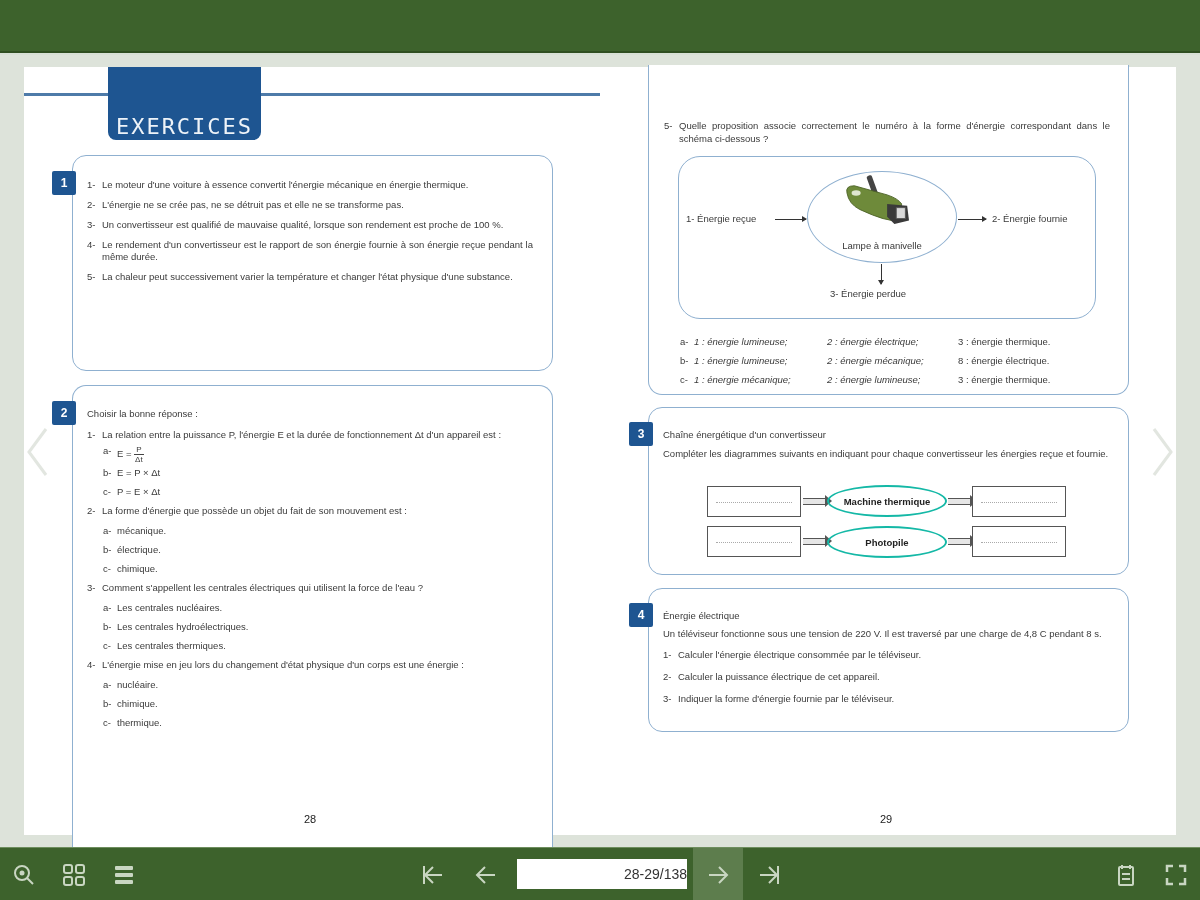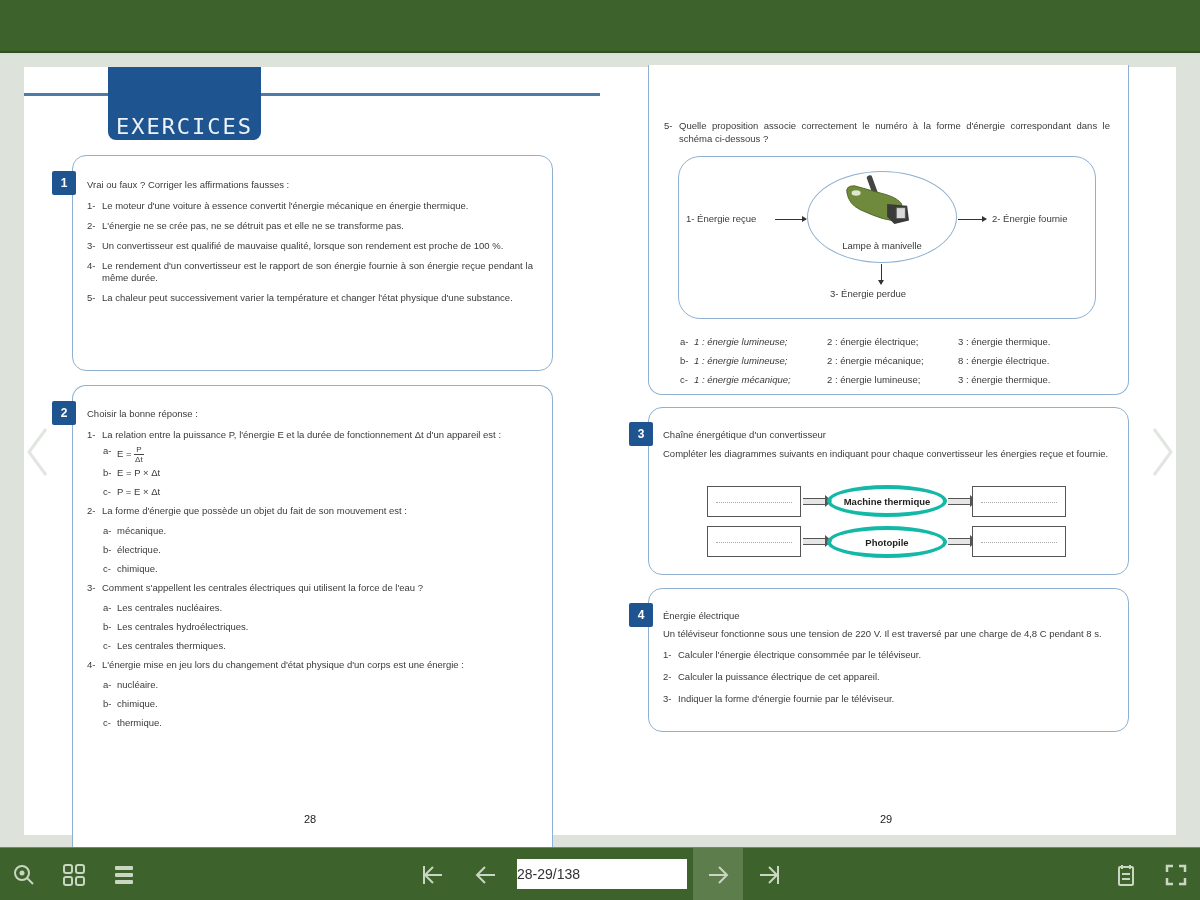--- a/index.html
+++ b/index.html
@@ -88,30 +88,30 @@
   .arrow-down { position: absolute; width: 1px; background: #333; }
   .arrow-down::after {
     content: ""; position: absolute; bottom: -1px; left: -3px;
     border-top: 5px solid #333; border-left: 3.5px solid transparent; border-right: 3.5px solid transparent;
   }
   .lamp { position: absolute; left: 840px; top: 176px; width: 80px; height: 62px; }
   .answers { position: absolute; left: 680px; top: 336px; font-size: 9.5px; color: #3a3a3a; line-height: 19px; }
   .answers .row { display: flex; white-space: nowrap; }
   .answers .c0 { width: 14px; }
   .answers .c1 { width: 133px; font-style: italic; }
-  .answers .c2 { width: 131px; }
+  .answers .c2 { width: 131px; font-style: italic; }
 
   .diag-box {
     position: absolute; width: 94px; height: 31px; border: 1px solid #555; background: #fff;
   }
   .diag-box::after {
     content: ""; position: absolute; left: 8px; right: 8px; top: 15px; border-top: 1px dotted #aaa;
   }
   .diag-oval {
-    position: absolute; width: 120px; height: 32px; border: 4px solid #14b8a6; border-radius: 50%;
+    position: absolute; width: 120px; height: 32px; border: 2px solid #14b8a6; border-radius: 50%;
     display: flex; align-items: center; justify-content: center;
     font-size: 9.5px; font-weight: bold; color: #222;
   }
   .dbl-arrow {
     position: absolute; width: 22px; height: 7px;
     border-top: 1px solid #555; border-bottom: 1px solid #555; background: #e6e6e6;
   }
   .dbl-arrow::after {
     content: ""; position: absolute; right: -7px; top: -4px;
     border-left: 7px solid #555; border-top: 6.5px solid transparent; border-bottom: 6.5px solid transparent;
@@ -126,41 +126,40 @@
     background: #3d622c;
     border-top: 1px solid #6e8e5e;
   }
   .tb-btn {
     position: absolute; top: 0; height: 53px; width: 48px;
     display: flex; align-items: center; justify-content: center;
   }
   .tb-btn.active { background: #5d7d4d; }
   .page-input {
     position: absolute; left: 517px; top: 11px; width: 170px; height: 30px;
-    background: #fff; border: none; text-align: left;
+    background: #fff; border: none; text-align: right;
     font-family: "Liberation Sans", sans-serif; font-size: 14px; color: #333;
   }
   svg { display: block; }
 </style>
 </head>
 <body>
 
 <div class="topbar"></div>
 
 <div class="viewer">
   <div class="spread">
 
     <div class="page page-left">
       <div class="hdr-line"></div>
       <div class="exercices-tab">EXERCICES</div>
 
       <div class="ex-box" style="left:48px; top:88px; width:481px; height:216px;"></div>
       <div class="ex-num" style="left:28px; top:104px;">1</div>
       <div class="ex-text" style="left:63px; top:112px; width:446px;">
-        <div class="ex-title">Vrai ou faux ? Corriger les affirmations fausses :</div>
         <div class="q">
             <span class="n">1-</span>
             <span class="t">Le moteur d'une voiture à essence convertit l'énergie mécanique en énergie thermique.</span>
           </div>
         <div class="q">
             <span class="n">2-</span>
             <span class="t">L'énergie ne se crée pas, ne se détruit pas et elle ne se transforme pas.</span>
           </div>
         <div class="q">
             <span class="n">3-</span>

